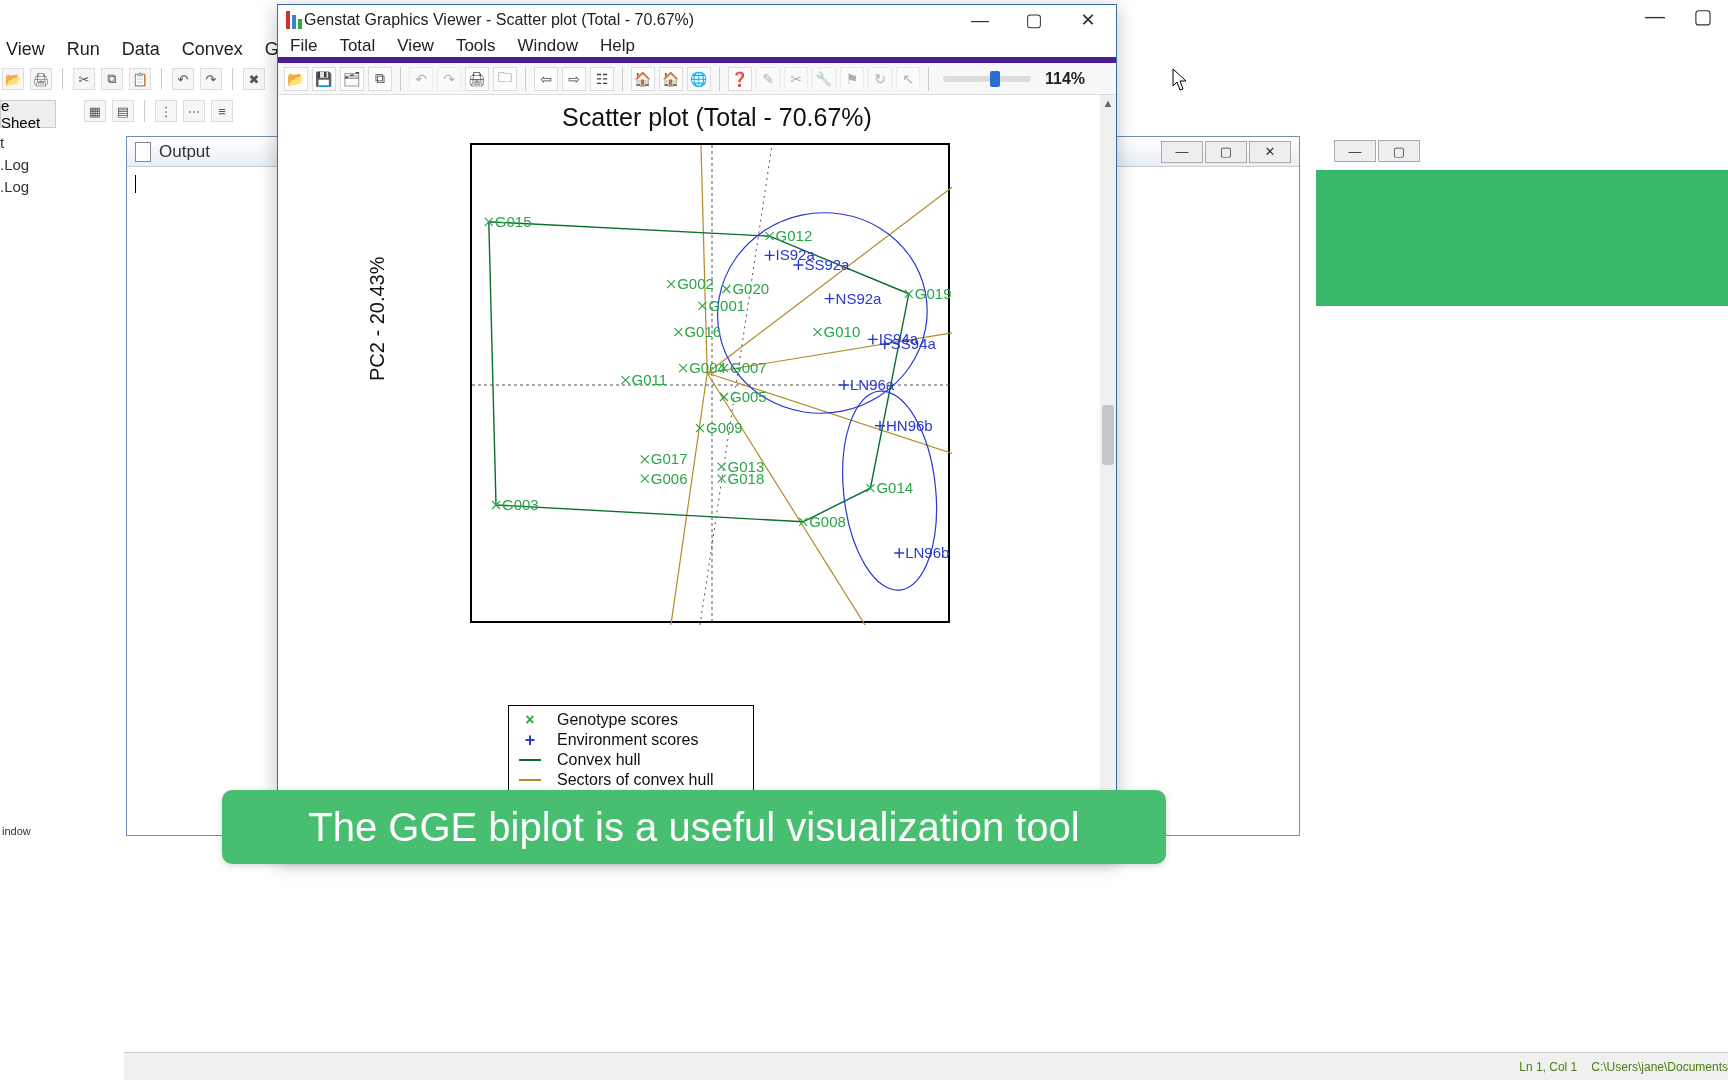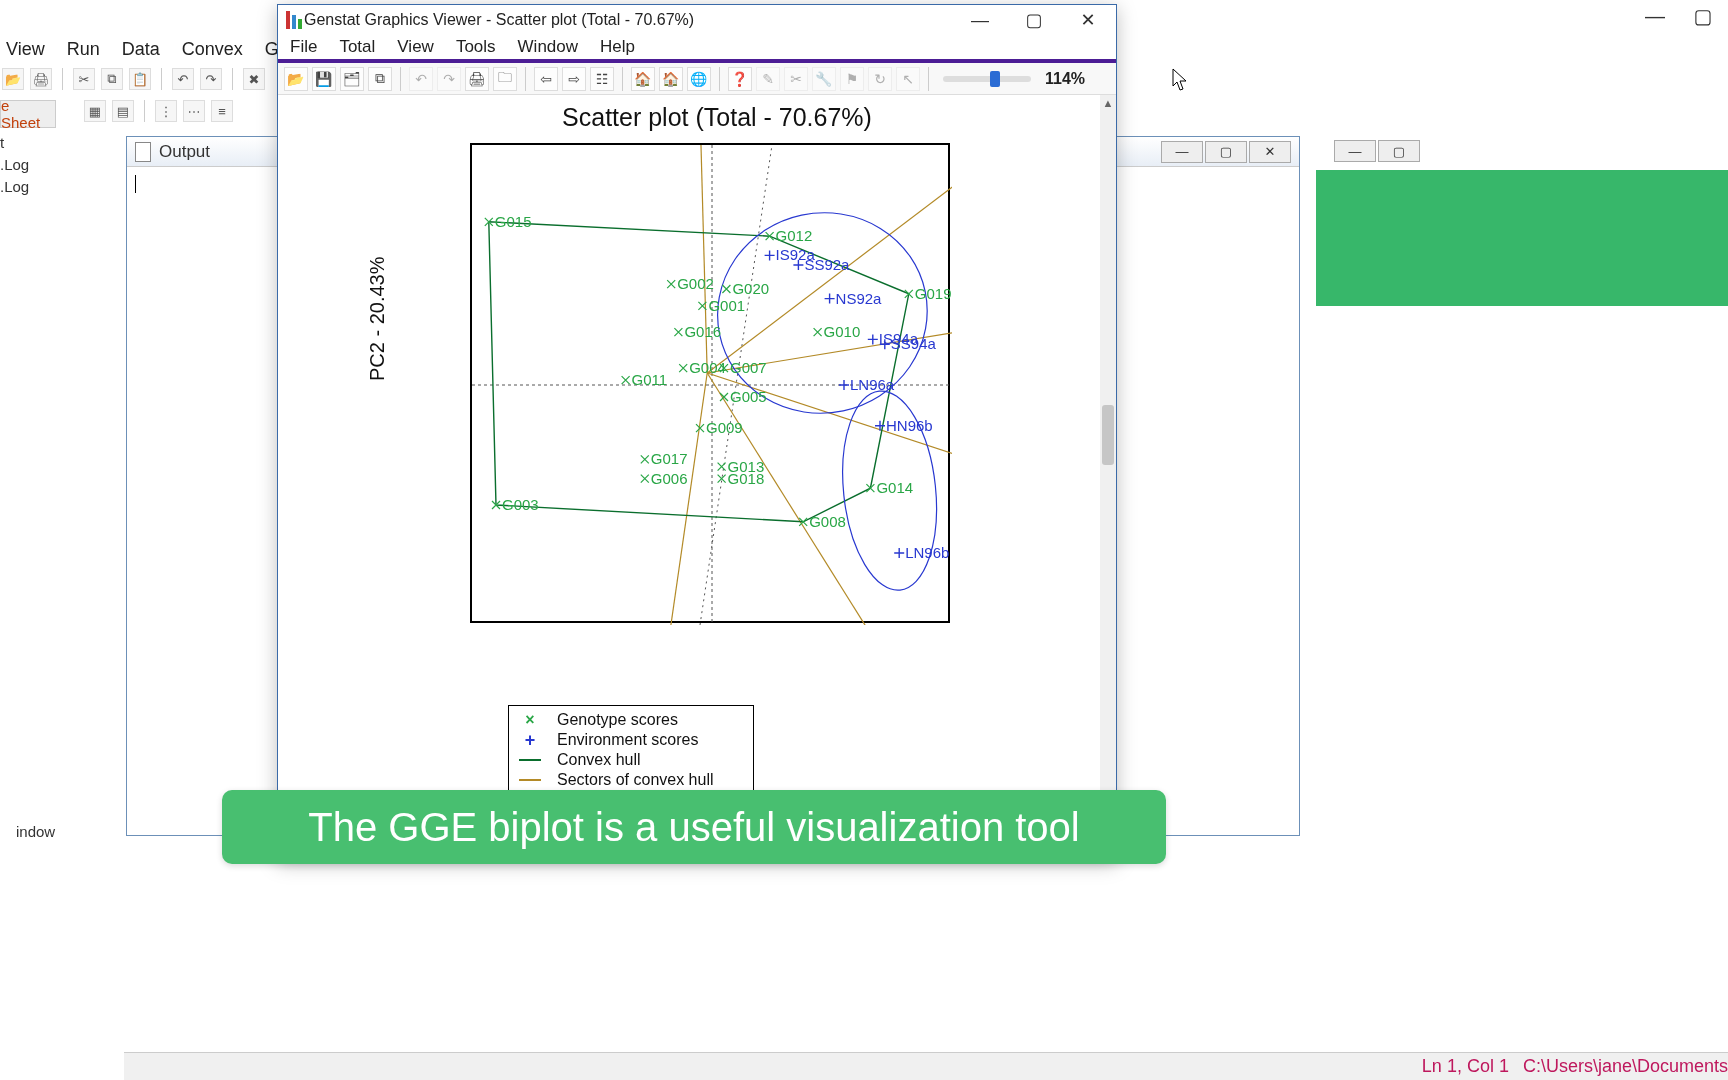--- a/index.html
+++ b/index.html
@@ -16,21 +16,21 @@
   .bg-toolbar2 {
     position: absolute; left: 0; top: 96px; height: 30px; display: flex; align-items: center; gap: 6px; padding-left: 2px;
   }
   .tb-btn {
     width: 22px; height: 22px; border: 1px solid #ddd; background: #f6f6f6; display:inline-flex;
     align-items:center; justify-content:center; font-size:13px; color:#555;
   }
   .tb-sep { width:1px; height:22px; background:#ccc; margin:0 4px; }
   .bg-sheet-tab {
     position:absolute; left:0; top:100px; height:28px; width:56px; background:#eee; border:1px solid #ccc;
-    font-size:15px; display:flex; align-items:center; justify-content:flex-end; padding-right:4px; color:#c2410c;
+    font-size:15px; display:flex; align-items:center; justify-content:flex-end; padding-right:4px; color:#000000;
   }
   .bg-tree {
     position:absolute; left:0; top:132px; width:60px; font-size:15px; color:#333; line-height:22px;
   }
   .bg-output-win {
     position:absolute; left:126px; top:136px; width:1174px; height:700px; background:#fff;
     border:1px solid #6c90b8;
   }
   .bg-output-title {
     height:30px; background:linear-gradient(#fff,#e8eef6); border-bottom:1px solid #ccc;
@@ -54,27 +54,27 @@
   .bg-mini-right .mm { font-size:20px; color:#333; width:30px; text-align:center; }
   .bg-mdi-ctrls {
     position:absolute; left:1334px; top:140px; display:flex; gap:2px;
   }
 
   .bg-green-panel {
     position:absolute; left:1316px; top:170px; width:412px; height:136px; background:#37b76a;
   }
 
   .bg-taskbar {
-    position:absolute; left:0; top:818px; width:130px; height:26px; padding-left:16px;
-    font-size:15px; color:#333; display:flex; align-items:center;
+    position:absolute; left:0; top:818px; width:130px; height:26px; padding-left:2px;
+    font-size:11px; color:#333; display:flex; align-items:center;
   }
 
   .bg-status {
     position:absolute; left:124px; bottom:0; right:0; height:28px; background:#f0f0f0;
-    border-top:1px solid #ccc; display:flex; align-items:center; font-size:18px; color:#be185d;
+    border-top:1px solid #ccc; display:flex; align-items:center; font-size:12px; color:#4d7c0f;
   }
 
   
   .gv-window {
     position:absolute; left:277px; top:4px; width:840px; height:856px;
     background:#fff; border:1px solid #3a6aa8; box-shadow:0 4px 18px rgba(0,0,0,.25);
     display:flex; flex-direction:column;
   }
   .gv-title {
     height:30px; background:#fff; display:flex; align-items:center; gap:2px;
@@ -87,21 +87,21 @@
       linear-gradient(#3a3,#3a3) 14px 8px/4px 10px no-repeat;
   }
   .gv-title .ctrls { margin-left:auto; display:flex; gap:10px; }
   .gv-title .wctl {
     width:44px; height:28px; display:flex; align-items:center; justify-content:center;
     font-size:18px; color:#333;
   }
 
   .gv-menu {
     height:28px; display:flex; align-items:center; gap:22px; padding:0 12px;
-    font-size:17px; color:#222; border-bottom:4px solid #4c1d95;
+    font-size:17px; color:#222; border-bottom:6px solid #4c1d95;
   }
 
   .gv-tools {
     height:32px; display:flex; align-items:center; gap:4px; padding:0 6px;
     border-bottom:1px solid #ddd; background:#f8f8f8;
   }
   .gv-tools .grp { display:flex; gap:4px; align-items:center; }
   .gv-tools .sep { width:1px; height:24px; background:#ccc; margin:0 4px; }
   .gv-tools .b {
     width:24px; height:24px; border:1px solid #ddd; background:#fdfdfd; font-size:14px;

